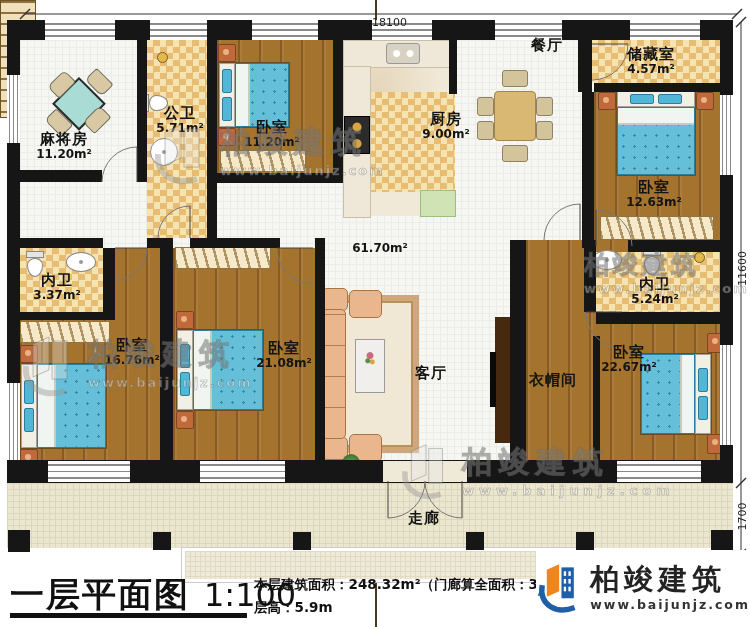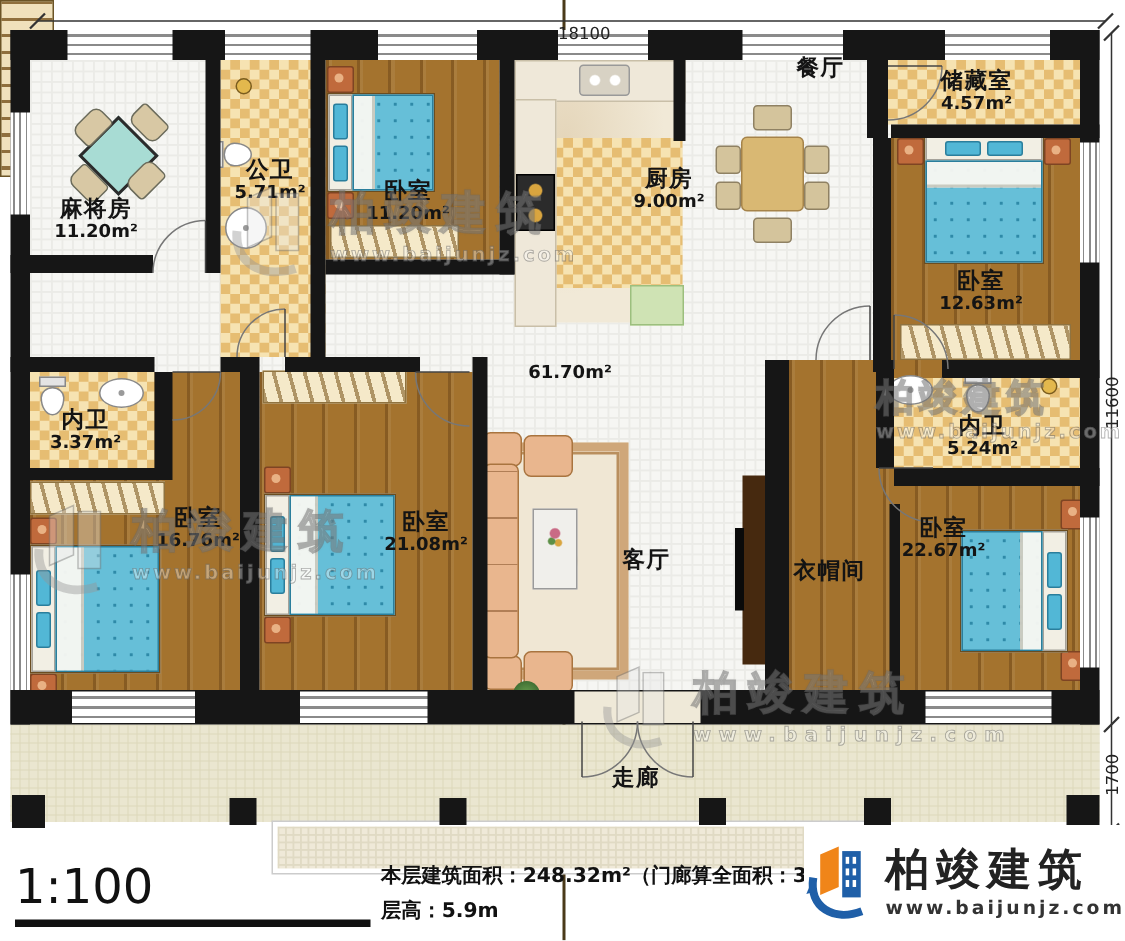--- a/index.html
+++ b/index.html
@@ -407,20 +407,21 @@
       <path d="M277,248 A36,36 0 0 0 313,284"></path>
         <line x1="313" y1="248" x2="277" y2="248" stroke="#444"></line>
       <path d="M388,518 A37,37 0 0 0 425,481"></path>
         <line x1="388" y1="481" x2="388" y2="518" stroke="#444"></line>
       <path d="M462,518 A37,37 0 0 1 425,481"></path>
         <line x1="462" y1="481" x2="462" y2="518" stroke="#444"></line>
     </g>
   </svg>
 
   <div class="ftitle">
+    <span class="t">一层平面图</span>
     <span class="s">1:100</span>
   </div>
   <div class="frule"></div>
   <div class="fstats">
     <div class="row1">本层建筑面积：248.32m²（门廊算全面积：31.1</div>
     <div class="row2">
       <span>层高：5.9m</span>
     </div>
   </div>
   <div class="brand">

